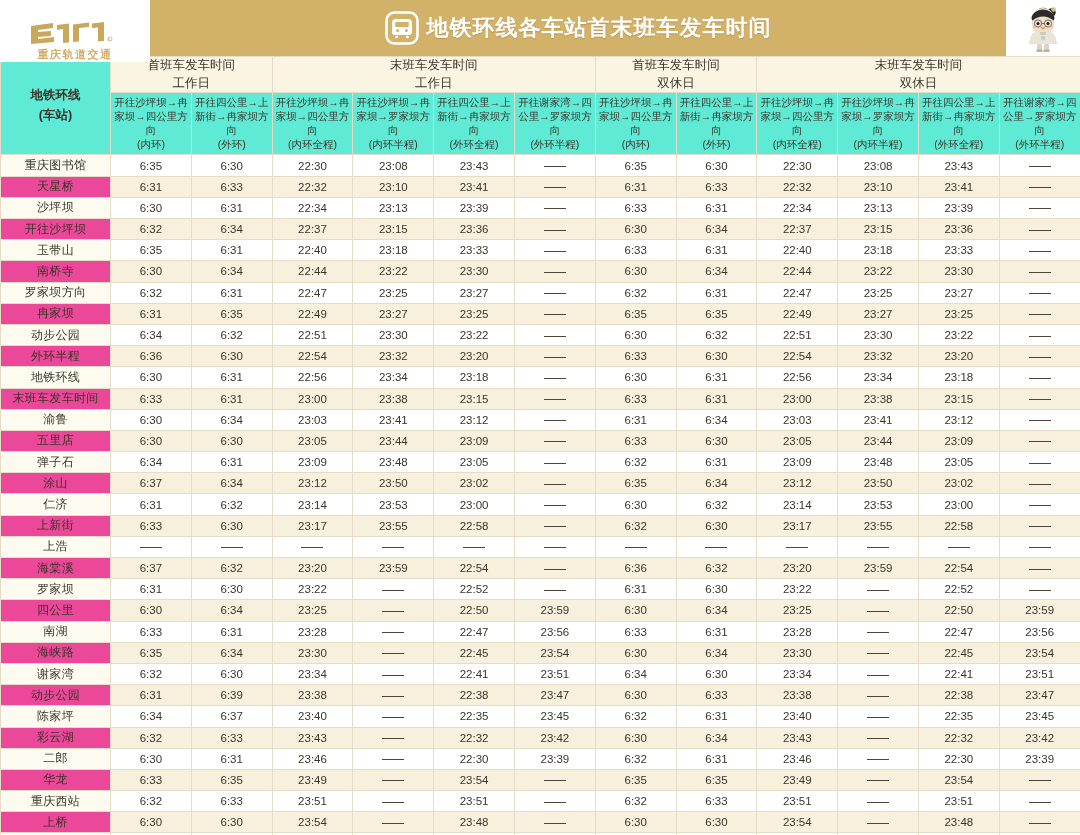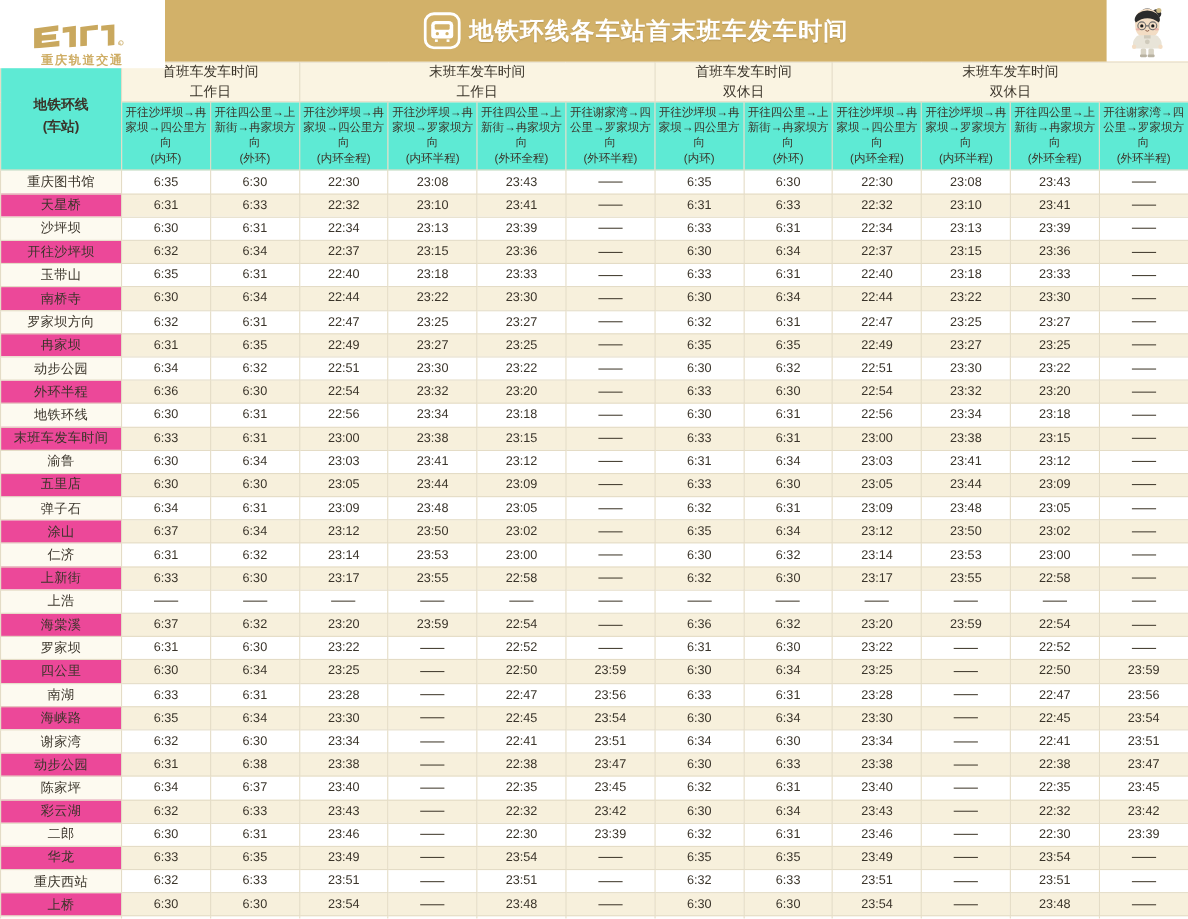--- a/index.html
+++ b/index.html
@@ -598,21 +598,21 @@
           <td>6:34</td>
           <td>6:30</td>
           <td>23:34</td>
           <td><span class="dash"></span></td>
           <td>22:41</td>
           <td>23:51</td>
         </tr>
         <tr class="alt">
           <td class="station">动步公园</td>
           <td>6:31</td>
-          <td>6:38</td>
+          <td>6:39</td>
           <td>23:38</td>
           <td><span class="dash"></span></td>
           <td>22:38</td>
           <td>23:47</td>
           <td>6:30</td>
           <td>6:33</td>
           <td>23:38</td>
           <td><span class="dash"></span></td>
           <td>22:38</td>
           <td>23:47</td>

